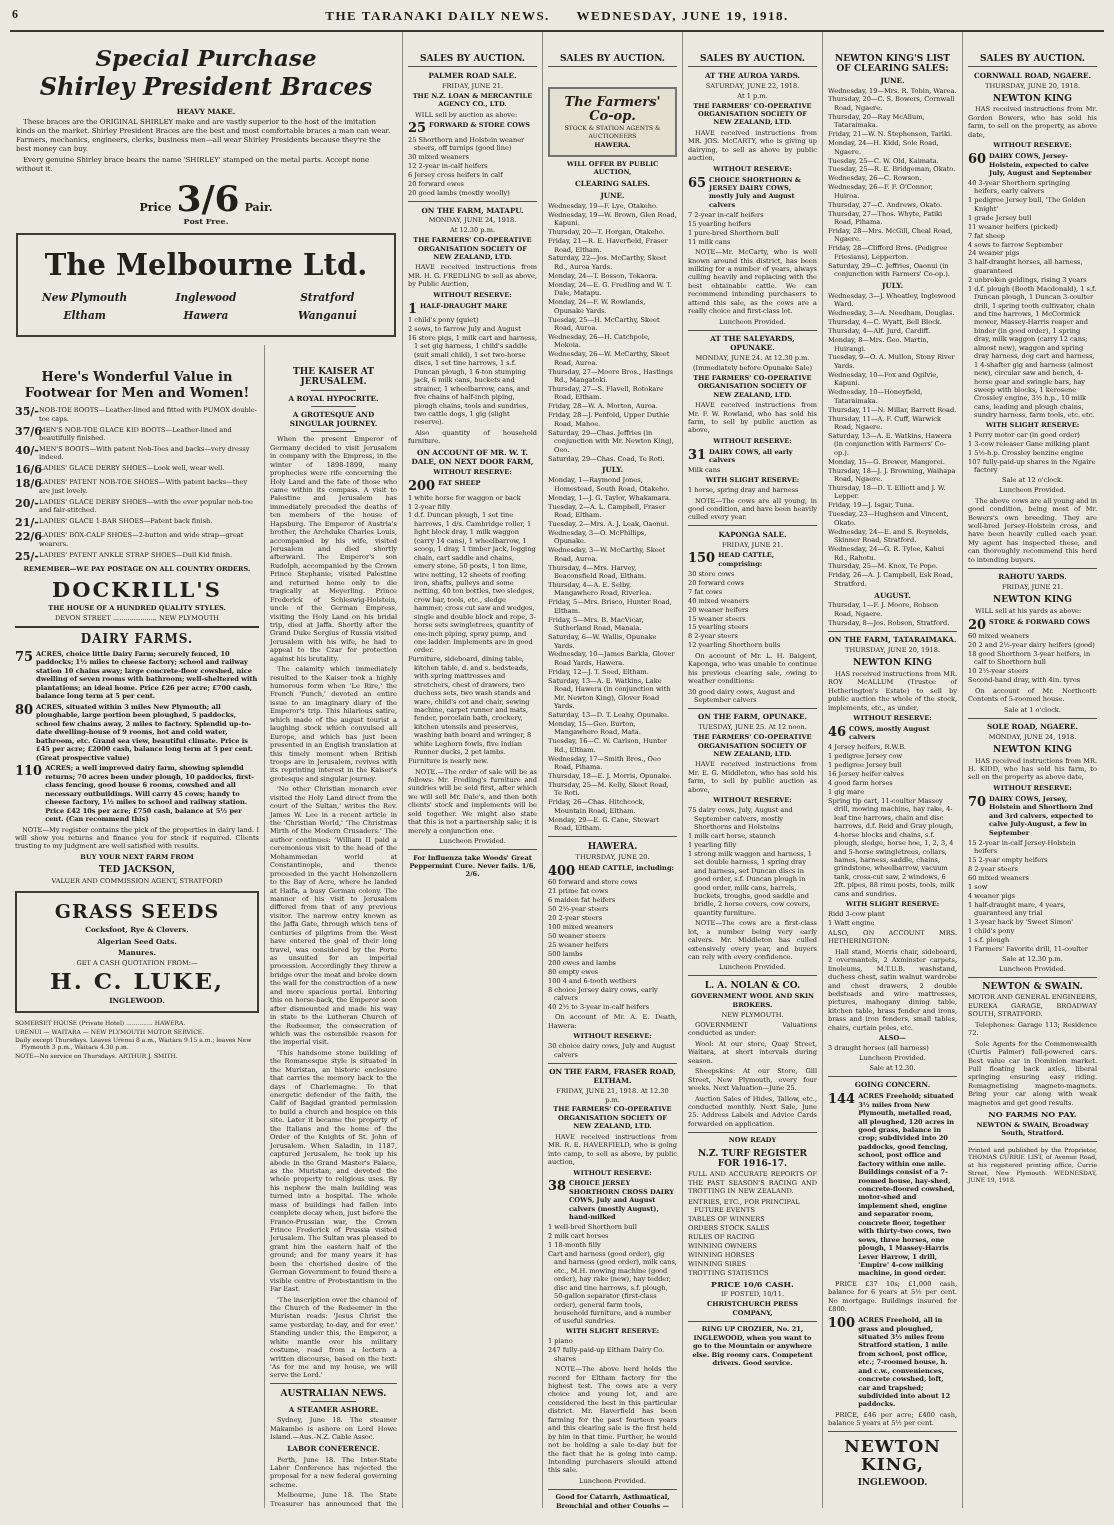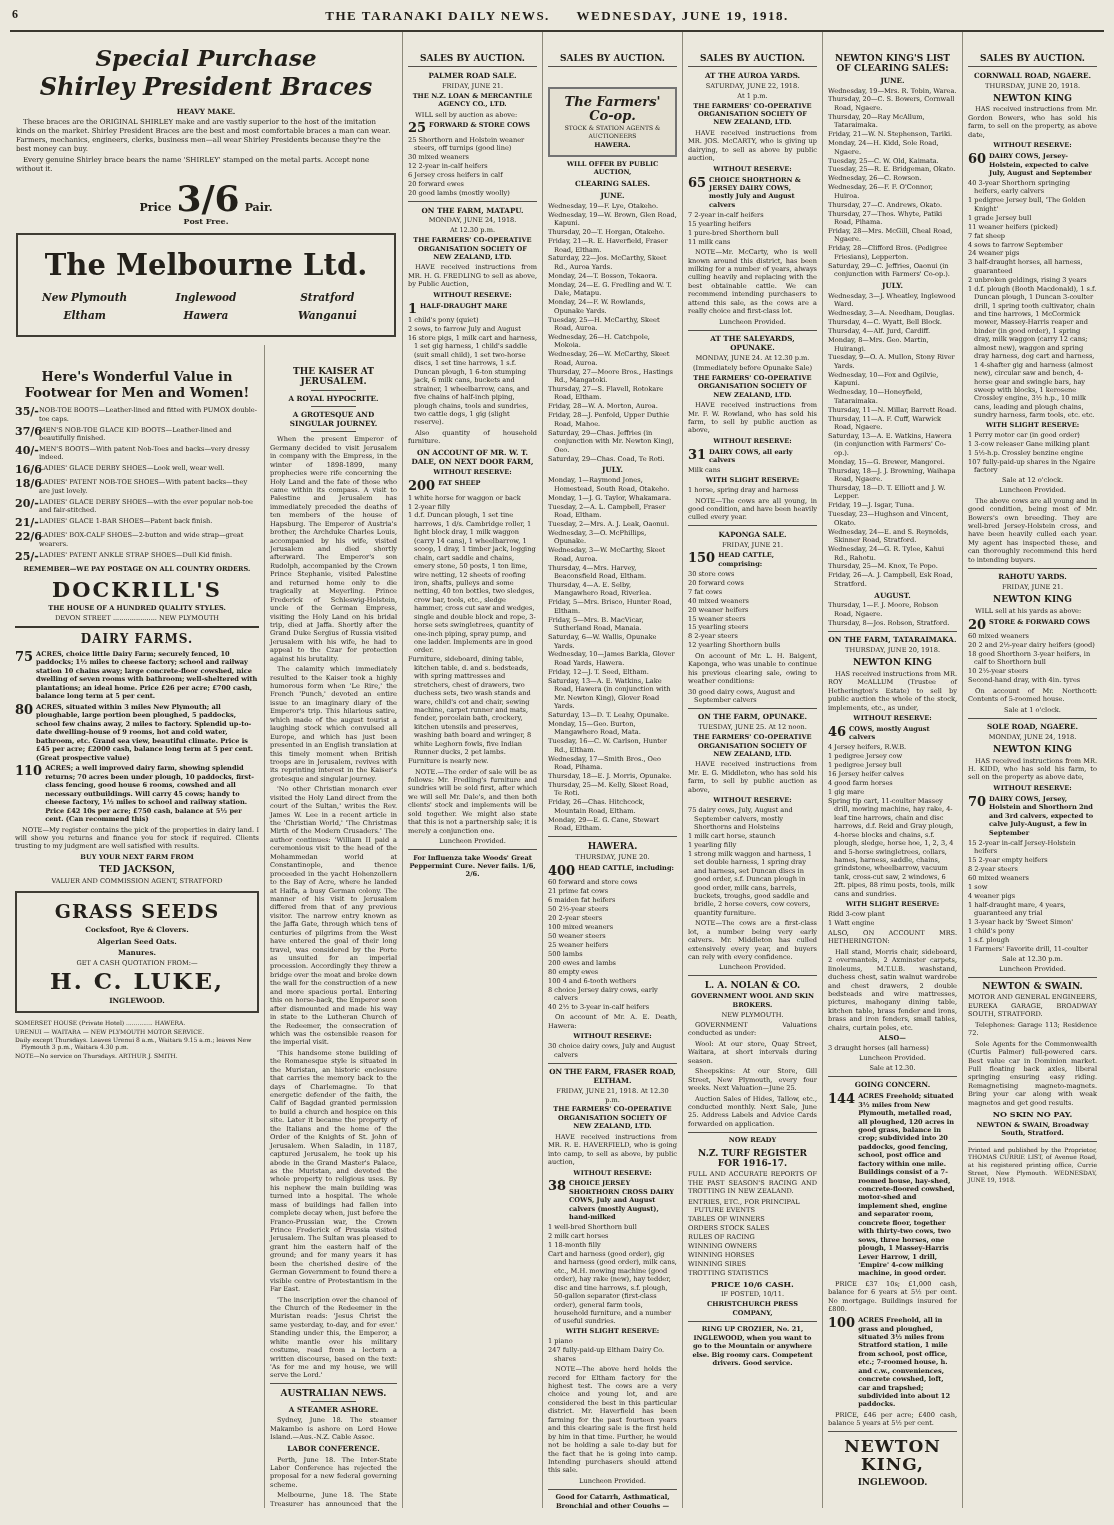--- a/index.html
+++ b/index.html
@@ -638,19 +638,19 @@
           <div class="item">1 s.f. plough</div>
           <div class="item">1 Farmers' Favorite drill, 11-coulter</div>
         </div>
         <div class="c">Sale at 12.30 p.m.</div>
         <div class="c">Luncheon Provided.</div>
         <div class="rule"></div>
         <div class="h2">NEWTON &amp; SWAIN.</div>
         <div class="p noind bold">MOTOR AND GENERAL ENGINEERS, EUREKA GARAGE, BROADWAY SOUTH, STRATFORD.</div>
         <div class="p">Telephones: Garage 113; Residence 72.</div>
         <div class="p">Sole Agents for the Commonwealth (Curtis Palmer) full-powered cars. Best value car in Dominion market. Full floating back axles, liberal springing ensuring easy riding. Remagnetising magneto-magnets. Bring your car along with weak magnetos and get good results.</div>
-        <div class="c heavy">NO SKIN NO PAY.</div>
+        <div class="c heavy">NO FARMS NO PAY.</div>
         <div class="c bold">NEWTON &amp; SWAIN, Broadway South, Stratford.</div>
         <div class="rule"></div>
         <div class="p tiny noind">Printed and published by the Proprietor, THOMAS CURRIE LIST, of Avenue Road, at his registered printing office, Currie Street, New Plymouth. WEDNESDAY, JUNE 19, 1918.</div>
       </section>
   </main>
 </div>
 
 </body></html>

